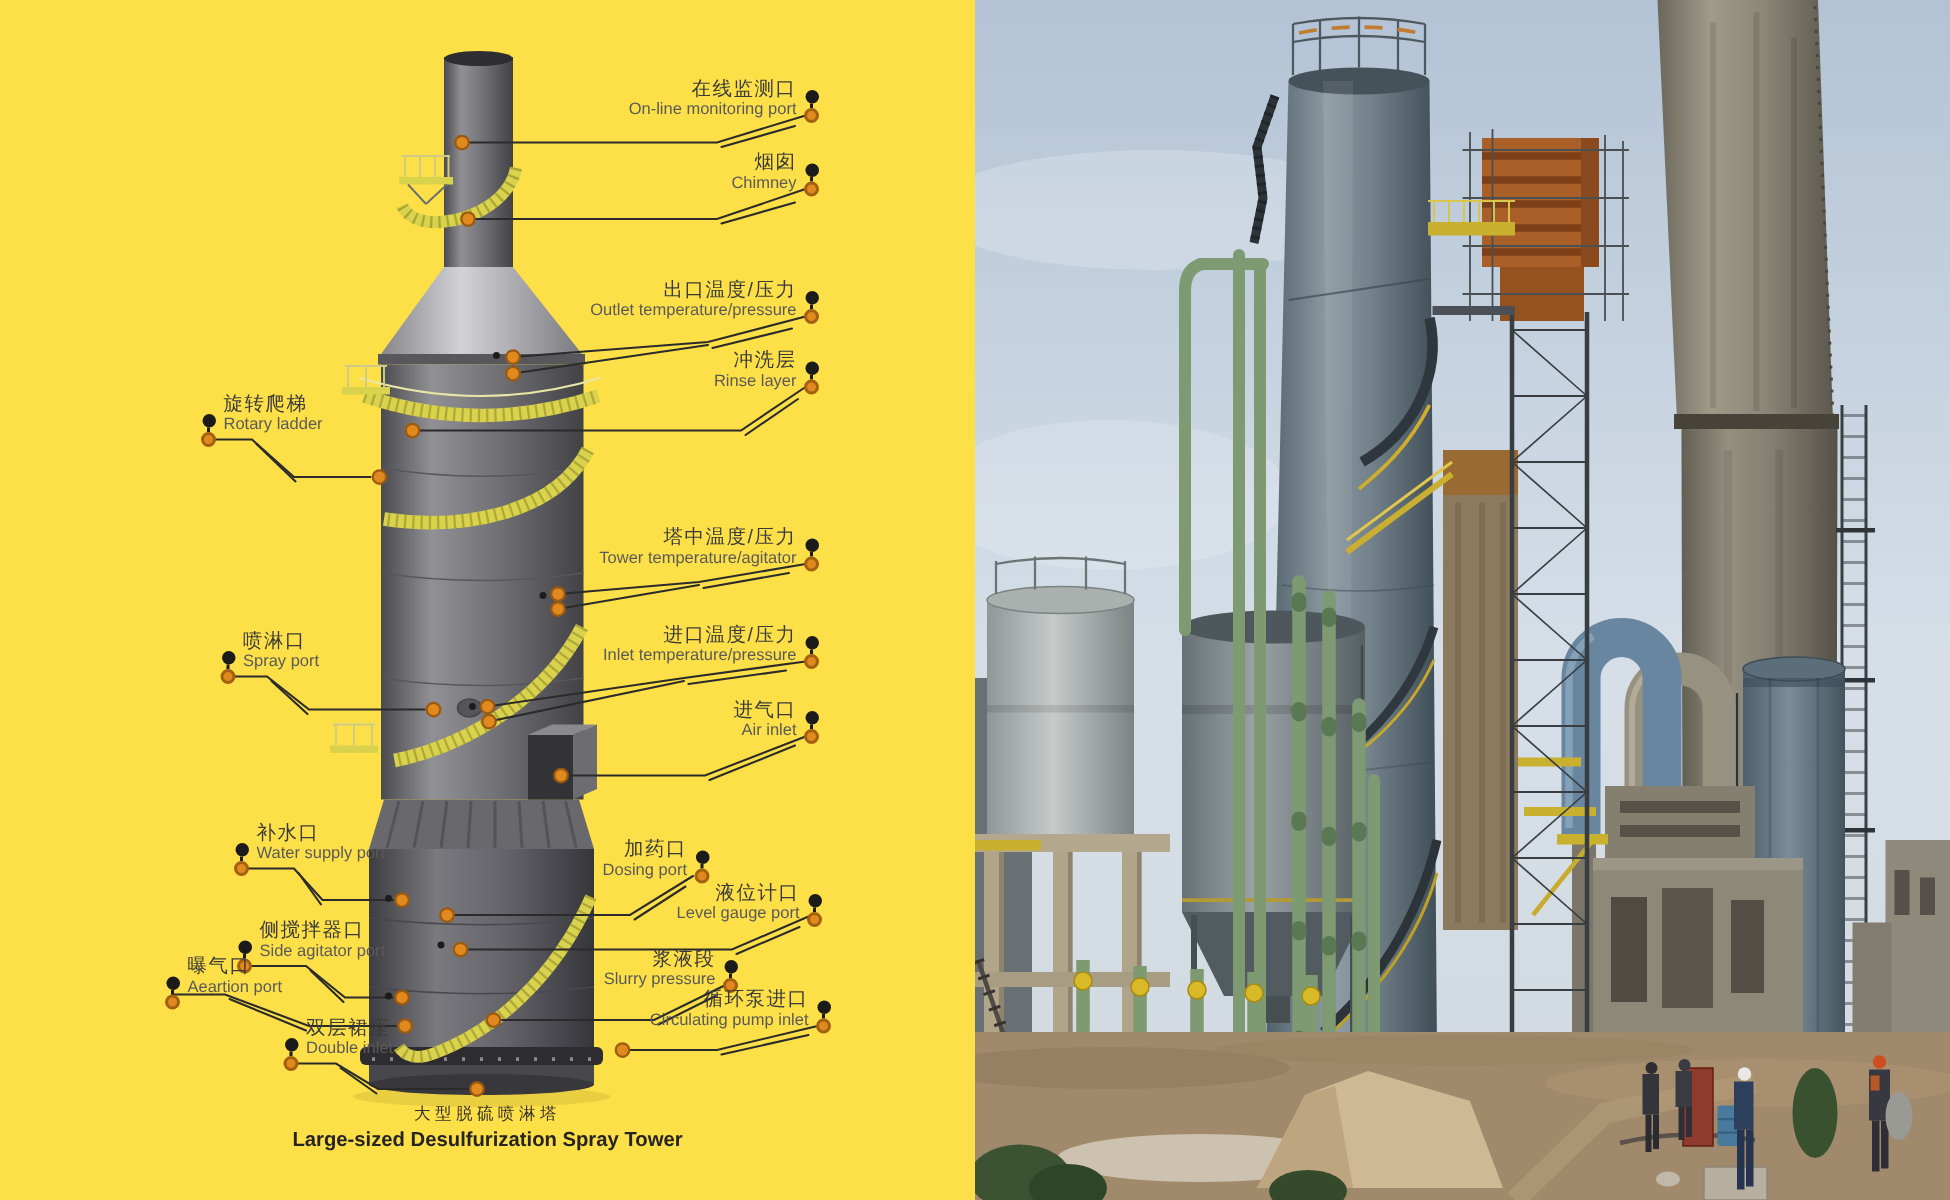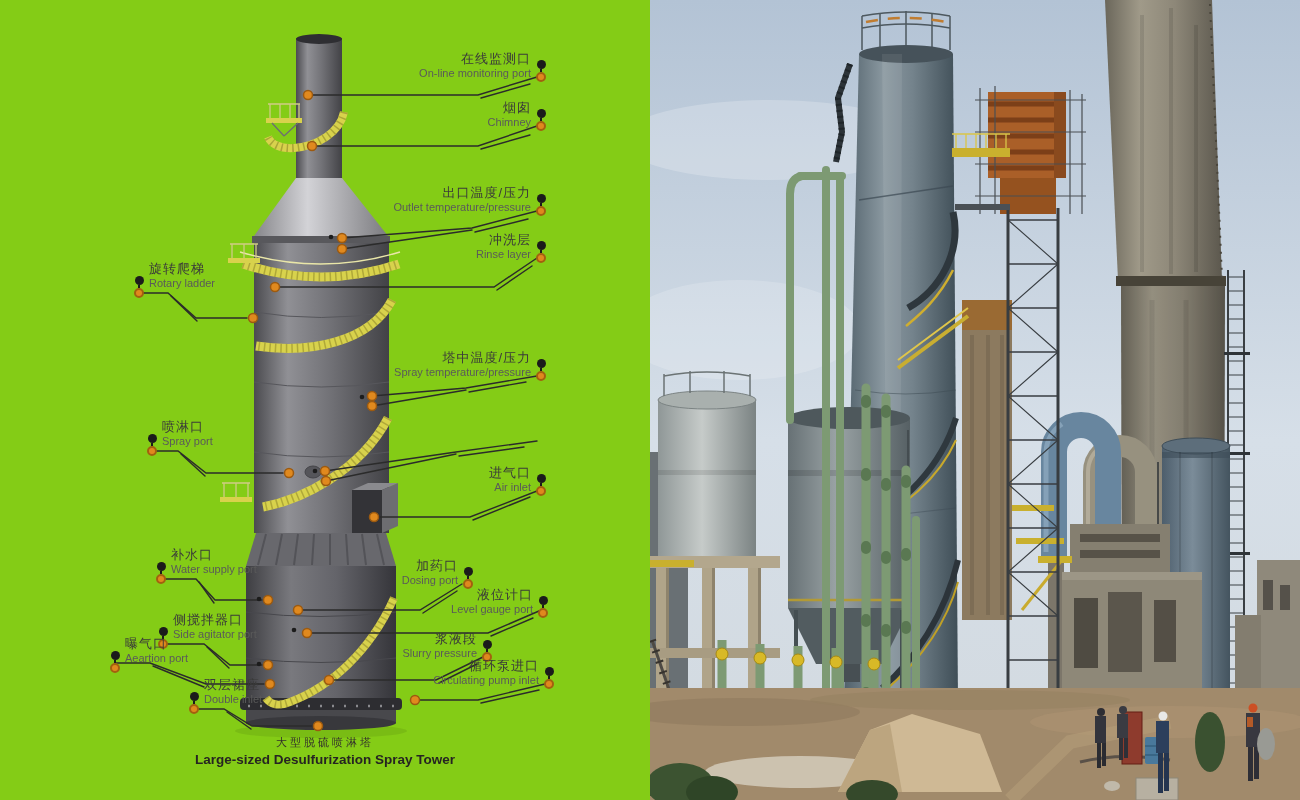--- a/index.html
+++ b/index.html
@@ -1,18 +1,18 @@
 <!DOCTYPE html>
 <html><head>
 <meta charset="utf-8">
 <style>
   html,body{margin:0;padding:0;background:#fff;}
   .stage{position:relative;width:1300px;height:800px;overflow:hidden;background:#fff;
          font-family:"Liberation Sans","DejaVu Sans",sans-serif;}
-  .panel-left{position:absolute;left:0;top:0;width:650px;height:800px;background:#84cc16;}
+  .panel-left{position:absolute;left:0;top:0;width:650px;height:800px;background:#fde047;}
   .panel-right{position:absolute;left:650px;top:0;width:650px;height:800px;}
   svg{display:block;}
   .art{position:absolute;left:0;top:0;}
 
   .callout{position:absolute;display:flex;gap:5px;align-items:flex-start;}
   .co-right{text-align:right;}
   .co-left{text-align:left;}
   .co-text .cn{font-size:13px;color:#3a3a3a;letter-spacing:1px;line-height:1.15;white-space:nowrap;}
   .co-text .en{font-size:11px;color:#5a5a5a;line-height:1.2;white-space:nowrap;}
   .marker{display:flex;flex-direction:column;align-items:center;flex:0 0 auto;}
@@ -223,21 +223,32 @@
         </div>
       <div class="marker">
           <i class="dot-b"></i>
           <i class="stem"></i>
           <i class="dot-o"></i>
         </div>
     </div>
     <div class="callout co-right" style="top:351px;right:104px">
       <div class="co-text">
           <div class="cn">塔中温度/压力</div>
-          <div class="en">Spray temperature/pressure</div>
+          <div class="en">Tower temperature/agitator</div>
+        </div>
+      <div class="marker">
+          <i class="dot-b"></i>
+          <i class="stem"></i>
+          <i class="dot-o"></i>
+        </div>
+    </div>
+    <div class="callout co-right" style="top:416px;right:104px">
+      <div class="co-text">
+          <div class="cn">进口温度/压力</div>
+          <div class="en">Inlet temperature/pressure</div>
         </div>
       <div class="marker">
           <i class="dot-b"></i>
           <i class="stem"></i>
           <i class="dot-o"></i>
         </div>
     </div>
     <div class="callout co-right" style="top:466px;right:104px">
       <div class="co-text">
           <div class="cn">进气口</div>

